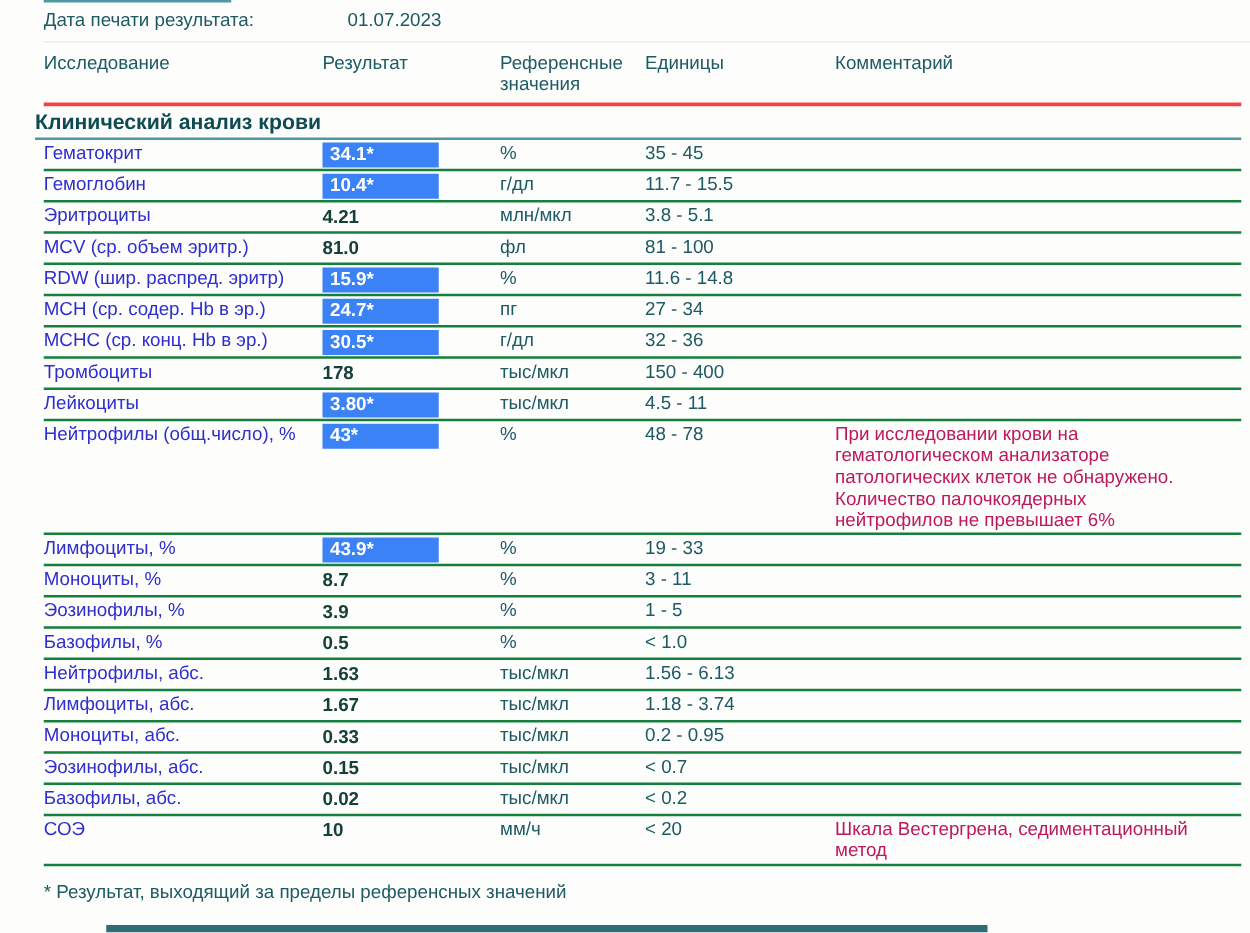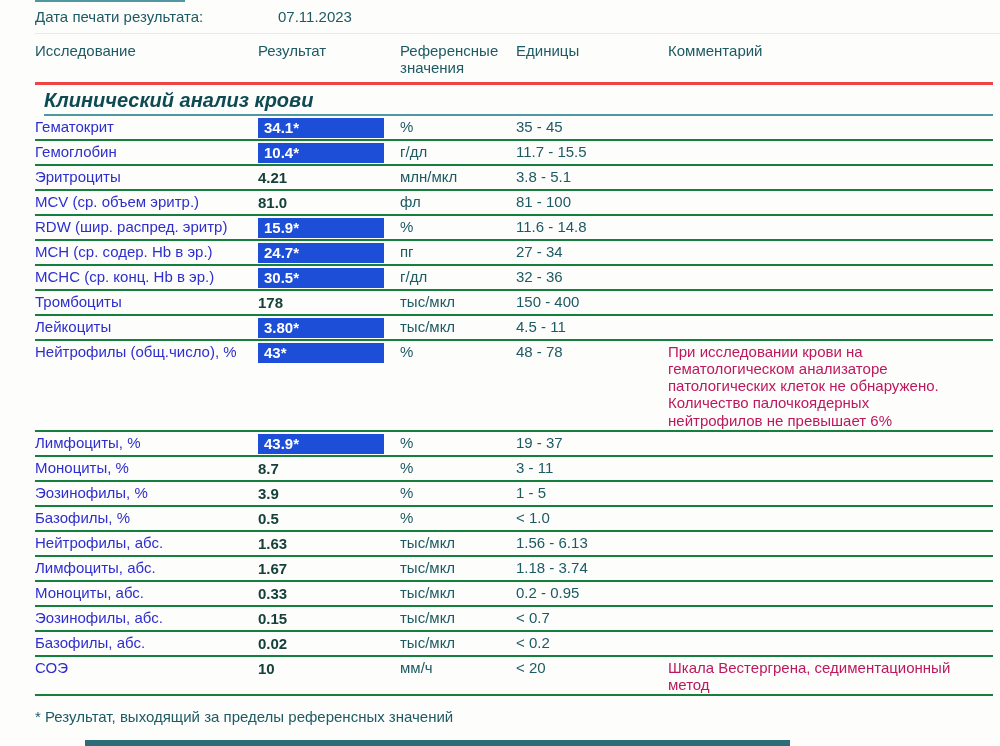--- a/index.html
+++ b/index.html
@@ -44,51 +44,50 @@
 
   .grid-header {
     font-size: 15px;
     line-height: 1.15;
     padding: 8px 0 5px 0;
     border-bottom: 3px solid #ef4444;
   }
   .grid-header .hcell { padding-right: 10px; }
 
   .section-row {
-    margin-left: 44px;
+    margin-left: 28px;
     margin-right: 7px;
     border-bottom: 2px solid #4f98a2;
     font-weight: bold;
-    font-size: 20px;
+    font-size: 17px;
     color: #0d4a52;
     padding: 3px 0 2px 0;
     line-height: 1.2;
-    font-style: italic;
   }
 
   .row {
     border-bottom: 2px solid #15803d;
     font-size: 15px;
     line-height: 1.2;
     padding: 2px 0 1px 0;
     align-items: start;
     min-height: 24px;
   }
 
   .cell.test   { color: #2e2ecf; padding-right: 12px; }
   .cell.result { font-weight: bold; color: #16403a; }
   .cell.units  { color: #1d5a63; }
   .cell.reference { color: #1d5a63; }
   .cell.comment   { color: #be185d; padding-right: 28px; line-height: 1.15; }
 
   .result-inner { display: inline-block; padding: 1px 0; }
   .result-inner.flagged {
-    background: #1d4ed8;
+    background: #3b82f6;
     color: #ffffff;
-    width: 126px;
+    width: 93px;
     padding: 1px 6px;
   }
 
   .footer-note {
     margin: 12px 0 12px 35px;
     font-size: 15px;
     color: #1d5a63;
   }
 
   .bottom-fragment {
@@ -100,21 +99,21 @@
 </style>
 </head>
 <body>
 
 <div class="page">
 
   <div class="top-fragment"></div>
 
   <div class="date-row">
     <span class="date-label">Дата печати результата:</span>
-    <span class="date-value">07.11.2023</span>
+    <span class="date-value">01.07.2023</span>
   </div>
 
   <div class="date-divider"></div>
 
   <div class="grid grid-header">
     <div class="hcell">Исследование</div>
     <div class="hcell">Результат</div>
     <div class="hcell">Референсные значения</div>
     <div class="hcell">Единицы</div>
     <div class="hcell">Комментарий</div>
@@ -222,21 +221,21 @@
     <div class="cell reference">48 - 78</div>
     <div class="cell comment">При исследовании крови на гематологическом анализаторе патологических клеток не обнаружено. Количество палочкоядерных нейтрофилов не превышает 6%</div>
   </div>
 
   <div class="grid row">
     <div class="cell test">Лимфоциты, %</div>
     <div class="cell result">
       <span class="result-inner flagged">43.9*</span>
     </div>
     <div class="cell units">%</div>
-    <div class="cell reference">19 - 37</div>
+    <div class="cell reference">19 - 33</div>
     <div class="cell comment"></div>
   </div>
 
   <div class="grid row">
     <div class="cell test">Моноциты, %</div>
     <div class="cell result">
       <span class="result-inner">8.7</span>
     </div>
     <div class="cell units">%</div>
     <div class="cell reference">3 - 11</div>

